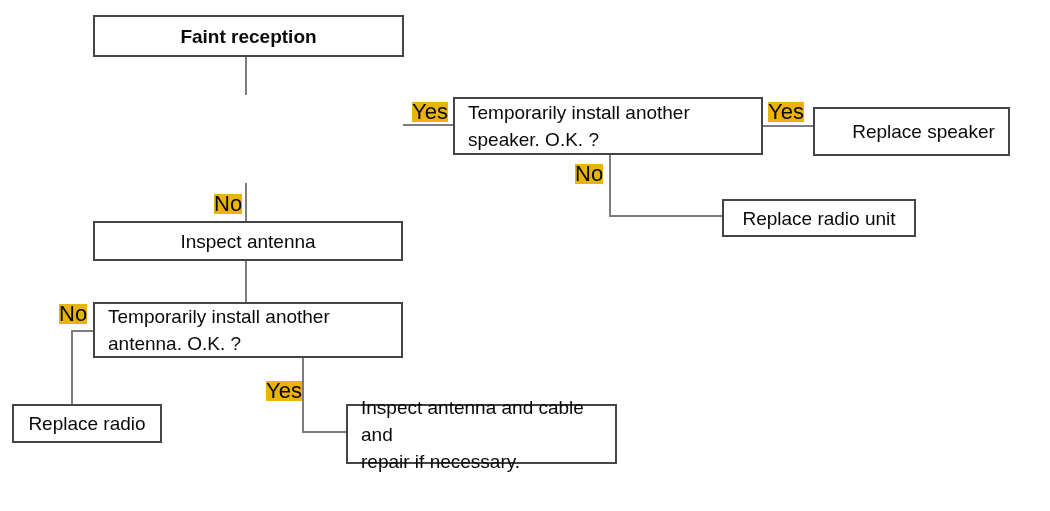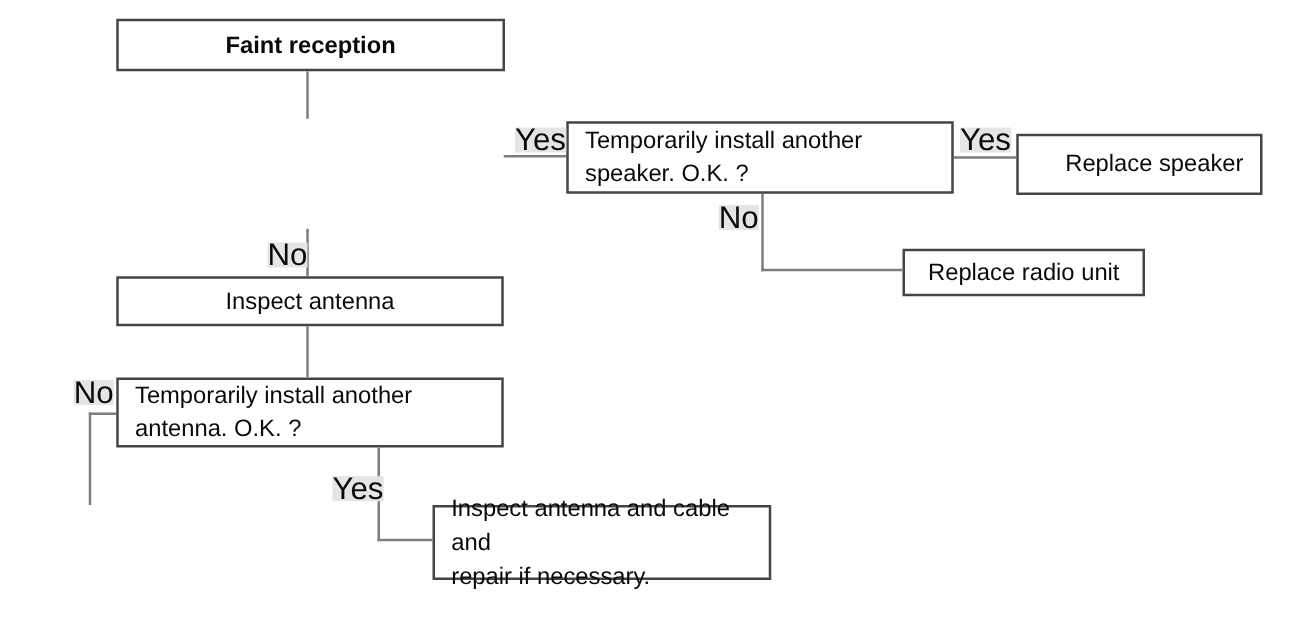--- a/index.html
+++ b/index.html
@@ -38,23 +38,23 @@
   .node.bold { font-weight: bold; }
   .hline, .vline {
     position: absolute;
     background: #7d7d7d;
     z-index: 1;
   }
   .hline { height: 2px; }
   .vline { width: 2px; }
   .edge-label {
     position: absolute;
-    font-size: 25px;
+    font-size: 22px;
     line-height: 20px;
-    background: #e5e5e5;
+    background: #eab308;
     z-index: 3;
     color: #0a0a0a;
   }
 </style>
 </head>
 <body>
 
 <div class="canvas">
 
   <div class="vline" style="left:245px; top:57px;  height:38px;"></div>
@@ -89,20 +89,23 @@
 
   <div class="node center" style="left:93px; top:221px; width:310px; height:40px;">
     <span class="txt">Inspect antenna</span>
   </div>
 
   <div class="node leftpad" style="left:93px; top:302px; width:310px; height:56px;">
     <span class="txt">Temporarily install another
 antenna. O.K. ?</span>
   </div>
 
+  <div class="node center" style="left:12px; top:404px; width:150px; height:39px;">
+    <span class="txt">Replace radio</span>
+  </div>
 
   <div class="node leftpad" style="left:346px; top:404px; width:271px; height:60px;">
     <span class="txt">Inspect antenna and cable and
 repair if necessary.</span>
   </div>
 
   <div class="edge-label" style="left:412px; top:102px;">Yes</div>
   <div class="edge-label" style="left:768px; top:102px;">Yes</div>
   <div class="edge-label" style="left:575px; top:164px;">No</div>
   <div class="edge-label" style="left:214px; top:194px;">No</div>

